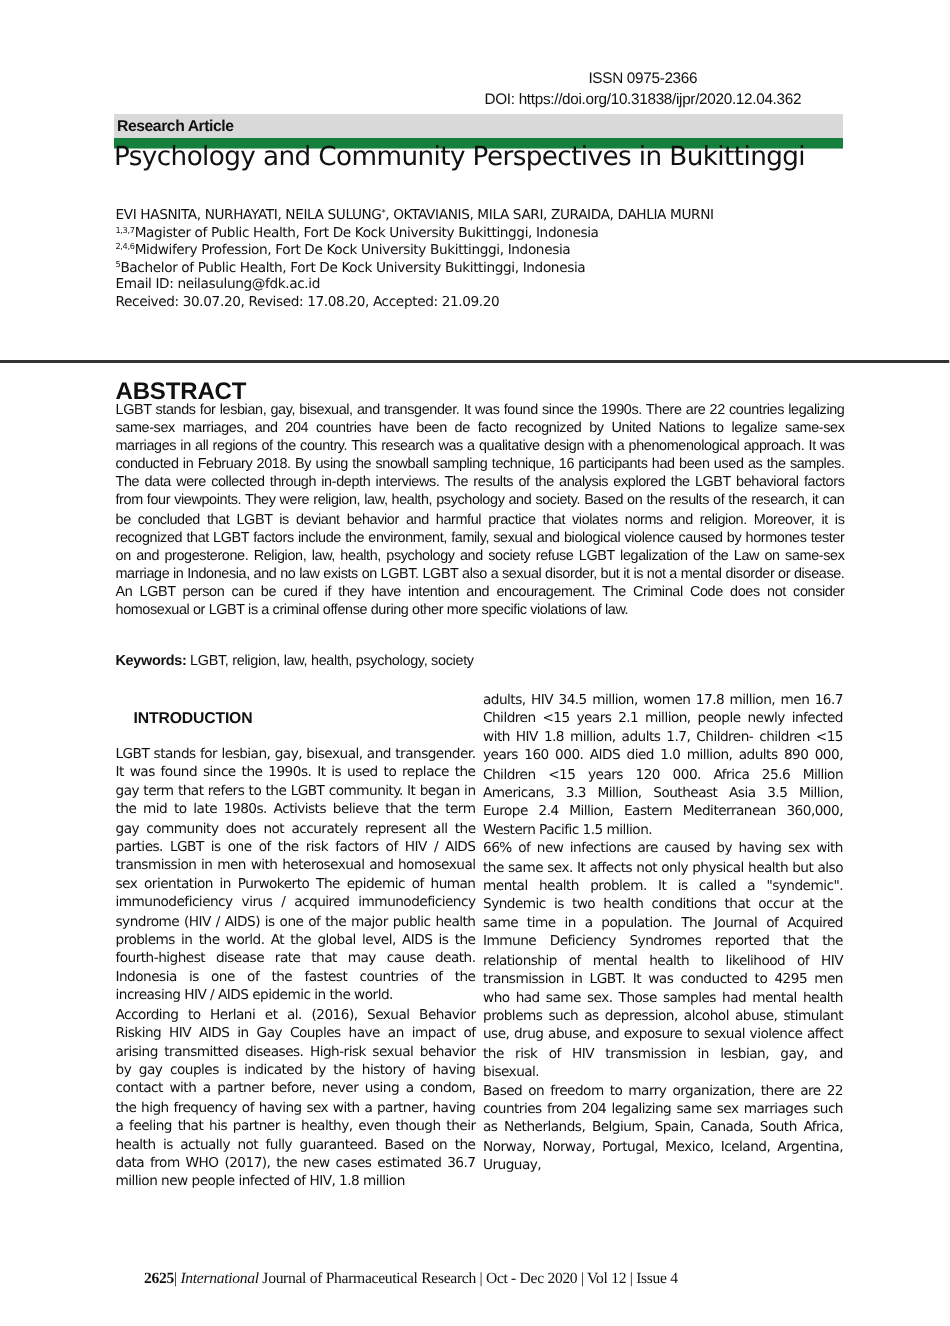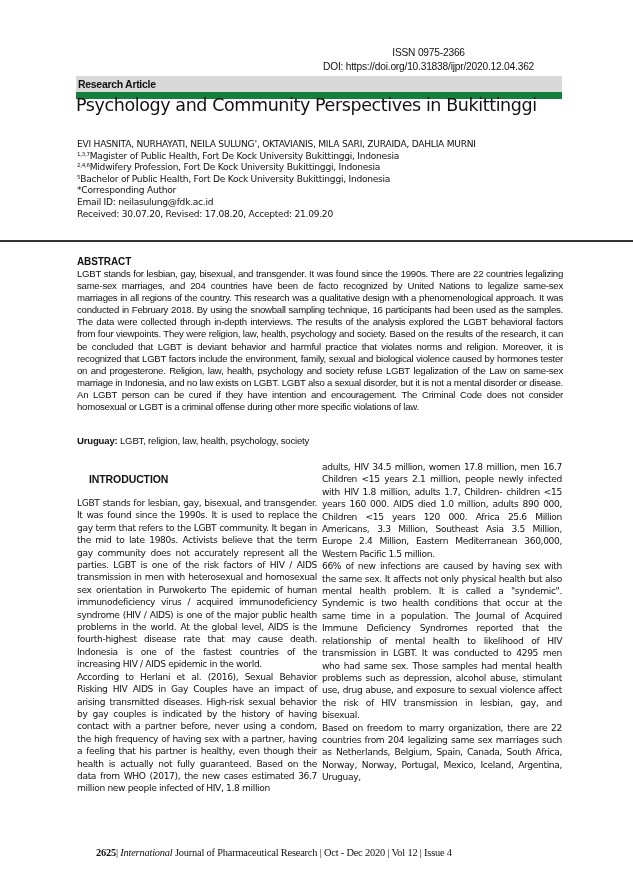--- a/index.html
+++ b/index.html
@@ -13,21 +13,21 @@
   .title { position: absolute; left: 76px; top: 94px; width: 486px; font-family: "DejaVu Sans", sans-serif; font-size: 17.5px; line-height: 22px; color: #111; text-align: justify; text-align-last: left; letter-spacing: -0.4px; margin: 0; font-weight: normal; }
   .title .l1 { display: block; text-align: justify; text-align-last: justify; }
 
   .authors-block { position: absolute; left: 77px; top: 139px; width: 490px; font-family: "DejaVu Sans", sans-serif; font-size: 9.1px; line-height: 11.6px; color: #111; letter-spacing: -0.25px; }
   .authors-block div { white-space: nowrap; }
   .authors-block sup { font-size: 5.5px; vertical-align: 3px; line-height: 0; }
 
   .hr { position: absolute; left: 0; top: 240px; width: 633px; height: 1.5px; background: #333; }
 
   .abstract { position: absolute; left: 77px; top: 256px; width: 486px; font-family: "Liberation Sans", sans-serif; font-size: 9.6px; line-height: 12.1px; color: #111; }
-  .abstract h2 { margin: 0; font-size: 10px; line-height: 12px; font-weight: bold; letter-spacing: -0.1px; }
+  .abstract h2 { margin: 0; font-size: 16px; line-height: 12px; font-weight: bold; letter-spacing: -0.1px; }
   .abstract p { margin: 0; text-align: justify; letter-spacing: -0.25px; }
 
   .keywords { position: absolute; left: 77px; top: 435px; font-family: "Liberation Sans", sans-serif; font-size: 9.6px; line-height: 12px; color: #111; letter-spacing: -0.2px; white-space: nowrap; }
   .keywords b { font-weight: bold; }
 
   .col { position: absolute; top: 461px; width: 240px; font-family: "DejaVu Sans", sans-serif; font-size: 9.1px; line-height: 12.4px; color: #111; letter-spacing: -0.35px; }
   .col.left { left: 77px; }
   .col.right { left: 322px; top: 461px; }
   .col h2 { margin: 12px; font-family: "Liberation Sans", sans-serif; font-size: 10.5px; line-height: 12px; font-weight: bold; letter-spacing: -0.1px; }
   .col p { margin: 0; text-align: justify; }
@@ -50,33 +50,32 @@
 
 <h1 class="title">
   <span>Psychology and Community Perspectives in Bukittinggi</span>
 </h1>
 
 <div class="authors-block">
   <div><span>EVI HASNITA, NURHAYATI, NEILA SULUNG</span><sup>*</sup><span>, OKTAVIANIS, MILA SARI, ZURAIDA, DAHLIA MURNI</span></div>
   <div><sup>1,3,7</sup><span>Magister of Public Health, Fort De Kock University Bukittinggi, Indonesia</span></div>
   <div><sup>2,4,6</sup><span>Midwifery Profession, Fort De Kock University Bukittinggi, Indonesia</span></div>
   <div><sup>5</sup><span>Bachelor of Public Health, Fort De Kock University Bukittinggi, Indonesia</span></div>
-  <div>*Corresponding Author</div>
   <div>Email ID: neilasulung@fdk.ac.id</div>
   <div>Received: 30.07.20, Revised: 17.08.20, Accepted: 21.09.20</div>
 </div>
 
 <div class="hr"></div>
 
 <section class="abstract">
   <h2>ABSTRACT</h2>
   <p>LGBT stands for lesbian, gay, bisexual, and transgender. It was found since the 1990s. There are 22 countries legalizing same-sex marriages, and 204 countries have been de facto recognized by United Nations to legalize same-sex marriages in all regions of the country. This research was a qualitative design with a phenomenological approach. It was conducted in February 2018. By using the snowball sampling technique, 16 participants had been used as the samples. The data were collected through in-depth interviews. The results of the analysis explored the LGBT behavioral factors from four viewpoints. They were religion, law, health, psychology and society. Based on the results of the research, it can be concluded that LGBT is deviant behavior and harmful practice that violates norms and religion. Moreover, it is recognized that LGBT factors include the environment, family, sexual and biological violence caused by hormones tester on and progesterone. Religion, law, health, psychology and society refuse LGBT legalization of the Law on same-sex marriage in Indonesia, and no law exists on LGBT. LGBT also a sexual disorder, but it is not a mental disorder or disease. An LGBT person can be cured if they have intention and encouragement. The Criminal Code does not consider homosexual or LGBT is a criminal offense during other more specific violations of law.</p>
 </section>
 
-<div class="keywords"><b>Uruguay:</b><span> LGBT, religion, law, health, psychology, society</span></div>
+<div class="keywords"><b>Keywords:</b><span> LGBT, religion, law, health, psychology, society</span></div>
 
 <section class="col left">
   <h2>INTRODUCTION</h2>
   <p>LGBT stands for lesbian, gay, bisexual, and transgender. It was found since the 1990s. It is used to replace the gay term that refers to the LGBT community. It began in the mid to late 1980s. Activists believe that the term gay community does not accurately represent all the parties. LGBT is one of the risk factors of HIV / AIDS transmission in men with heterosexual and homosexual sex orientation in Purwokerto The epidemic of human immunodeficiency virus / acquired immunodeficiency syndrome (HIV / AIDS) is one of the major public health problems in the world. At the global level, AIDS is the fourth-highest disease rate that may cause death. Indonesia is one of the fastest countries of the increasing HIV / AIDS epidemic in the world.</p>
   <p>According to Herlani et al. (2016), Sexual Behavior Risking HIV AIDS in Gay Couples have an impact of arising transmitted diseases. High-risk sexual behavior by gay couples is indicated by the history of having contact with a partner before, never using a condom, the high frequency of having sex with a partner, having a feeling that his partner is healthy, even though their health is actually not fully guaranteed. Based on the data from WHO (2017), the new cases estimated 36.7 million new people infected of HIV, 1.8 million</p>
 </section>
 
 <section class="col right">
   <p>adults, HIV 34.5 million, women 17.8 million, men 16.7 Children &lt;15 years 2.1 million, people newly infected with HIV 1.8 million, adults 1.7, Children- children &lt;15 years 160 000. AIDS died 1.0 million, adults 890 000, Children &lt;15 years 120 000. Africa 25.6 Million Americans, 3.3 Million, Southeast Asia 3.5 Million, Europe 2.4 Million, Eastern Mediterranean 360,000, Western Pacific 1.5 million.</p>
   <p>66% of new infections are caused by having sex with the same sex.  It affects not only physical health but also mental health problem. It is called a "syndemic".  Syndemic is two health conditions that occur at the same time in a population. The Journal of Acquired Immune Deficiency Syndromes reported that the relationship of mental health to likelihood of HIV transmission in LGBT. It was conducted to 4295 men who had same sex. Those samples had mental health problems such as depression, alcohol abuse, stimulant use, drug abuse, and exposure to sexual violence affect the risk of HIV transmission in lesbian, gay, and bisexual.</p>

